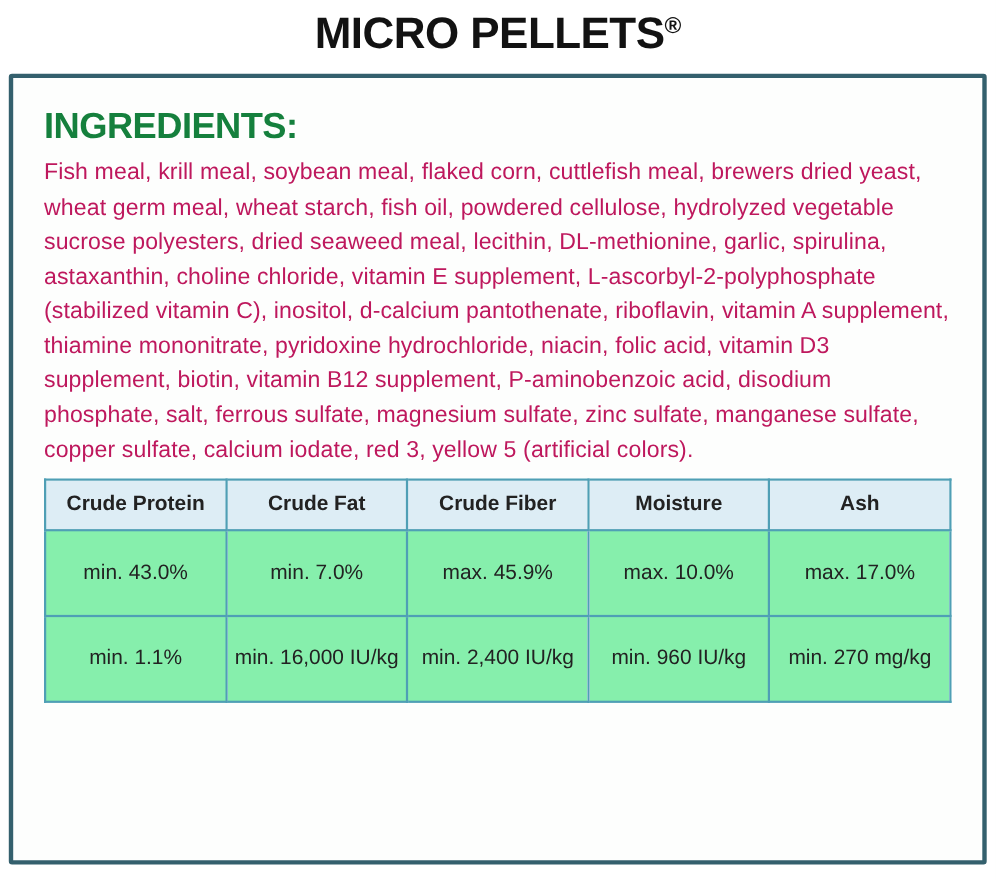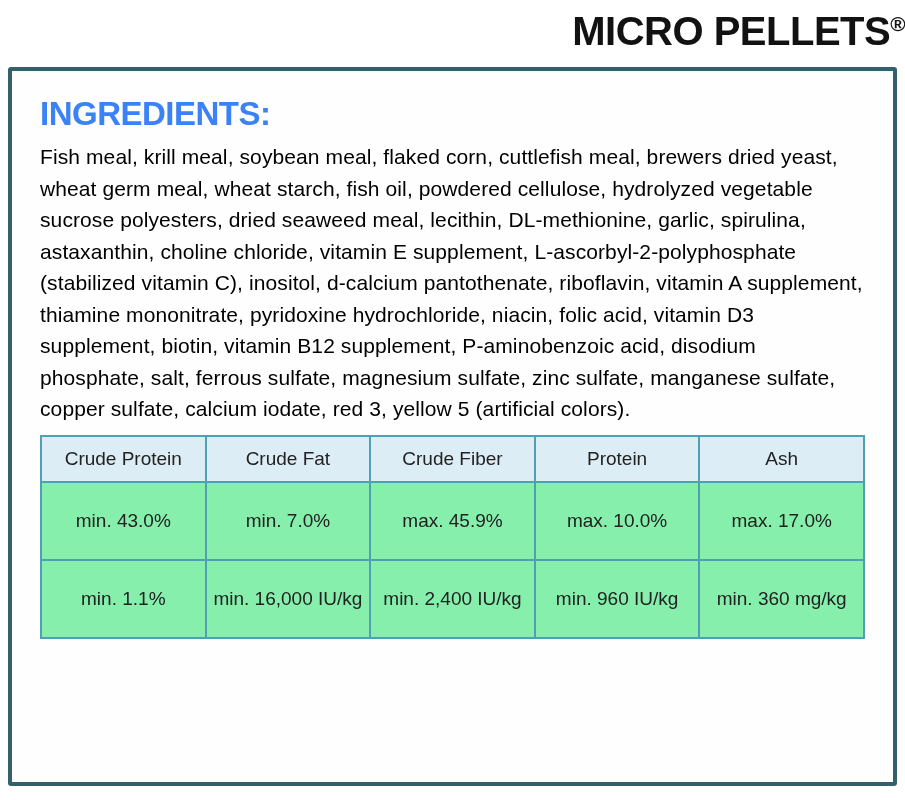--- a/index.html
+++ b/index.html
@@ -13,21 +13,21 @@
     color: #1b1b1b;
     -webkit-font-smoothing: antialiased;
   }
   .page {
     width: 905px;
     height: 800px;
     box-sizing: border-box;
     background: #ffffff;
   }
   .product-title {
-    text-align: right;
+    text-align: center;
     font-size: 40px;
     font-weight: bold;
     letter-spacing: -0.5px;
     margin: 0;
     padding: 9px 0 13px 0;
     color: #121212;
   }
   .product-title sup {
     font-size: 0.52em;
     vertical-align: 14px;
@@ -39,49 +39,49 @@
     border: 4px solid #34606d;
     border-radius: 3px;
     background: #fdfefd;
     padding: 16px 28px 0 28px;
   }
   .section-heading {
     font-size: 33px;
     font-weight: bold;
     letter-spacing: -0.5px;
     margin: 0;
-    color: #3b82f6;
+    color: #15803d;
   }
   .heading-ingredients { margin: 8px 0 8px 0; }
   .heading-analysis   { margin: 4px 0 12px 0; }
   .ingredients-text {
     font-size: 21px;
     line-height: 31.5px;
     margin: 0 0 10px 0;
-    color: #000000;
+    color: #be185d;
     letter-spacing: 0.1px;
   }
   table.analysis-table {
     width: 100%;
     border-collapse: collapse;
     table-layout: fixed;
   }
   table.analysis-table td {
     border: 2px solid #4f9fb5;
     text-align: center;
     font-size: 19px;
     color: #222;
     padding: 0 2px;
     overflow: hidden;
     white-space: nowrap;
   }
   tr.row-header td {
     background: #ddedf5;
     height: 44px;
-    font-weight: 400;
+    font-weight: 700;
   }
   tr.row-value td {
     background: #86efac;
     height: 76px;
   }
 </style>
 </head>
 <body>
 
 <div class="page">
@@ -94,34 +94,34 @@
 
     <p class="ingredients-text">Fish meal, krill meal, soybean meal, flaked corn, cuttlefish meal, brewers dried yeast, wheat germ meal, wheat starch, fish oil, powdered cellulose, hydrolyzed vegetable sucrose polyesters, dried seaweed meal, lecithin, DL-methionine, garlic, spirulina, astaxanthin, choline chloride, vitamin E supplement, L-ascorbyl-2-polyphosphate (stabilized vitamin C), inositol, d-calcium pantothenate, riboflavin, vitamin A supplement, thiamine mononitrate, pyridoxine hydrochloride, niacin, folic acid, vitamin D3 supplement, biotin, vitamin B12 supplement, P-aminobenzoic acid, disodium phosphate, salt, ferrous sulfate, magnesium sulfate, zinc sulfate, manganese sulfate, copper sulfate, calcium iodate, red 3, yellow 5 (artificial colors).</p>
 
 
     <table class="analysis-table">
       <tbody>
         <tr class="row-header">
           <td>Crude Protein</td>
           <td>Crude Fat</td>
           <td>Crude Fiber</td>
-          <td>Protein</td>
+          <td>Moisture</td>
           <td>Ash</td>
         </tr>
         <tr class="row-value">
           <td>min. 43.0%</td>
           <td>min. 7.0%</td>
           <td>max. 45.9%</td>
           <td>max. 10.0%</td>
           <td>max. 17.0%</td>
         </tr>
         <tr class="row-value">
           <td>min. 1.1%</td>
           <td>min. 16,000 IU/kg</td>
           <td>min. 2,400 IU/kg</td>
           <td>min. 960 IU/kg</td>
-          <td>min. 360 mg/kg</td>
+          <td>min. 270 mg/kg</td>
         </tr>
       </tbody>
     </table>
 
   </div>
 </div>
 
 </body></html>

